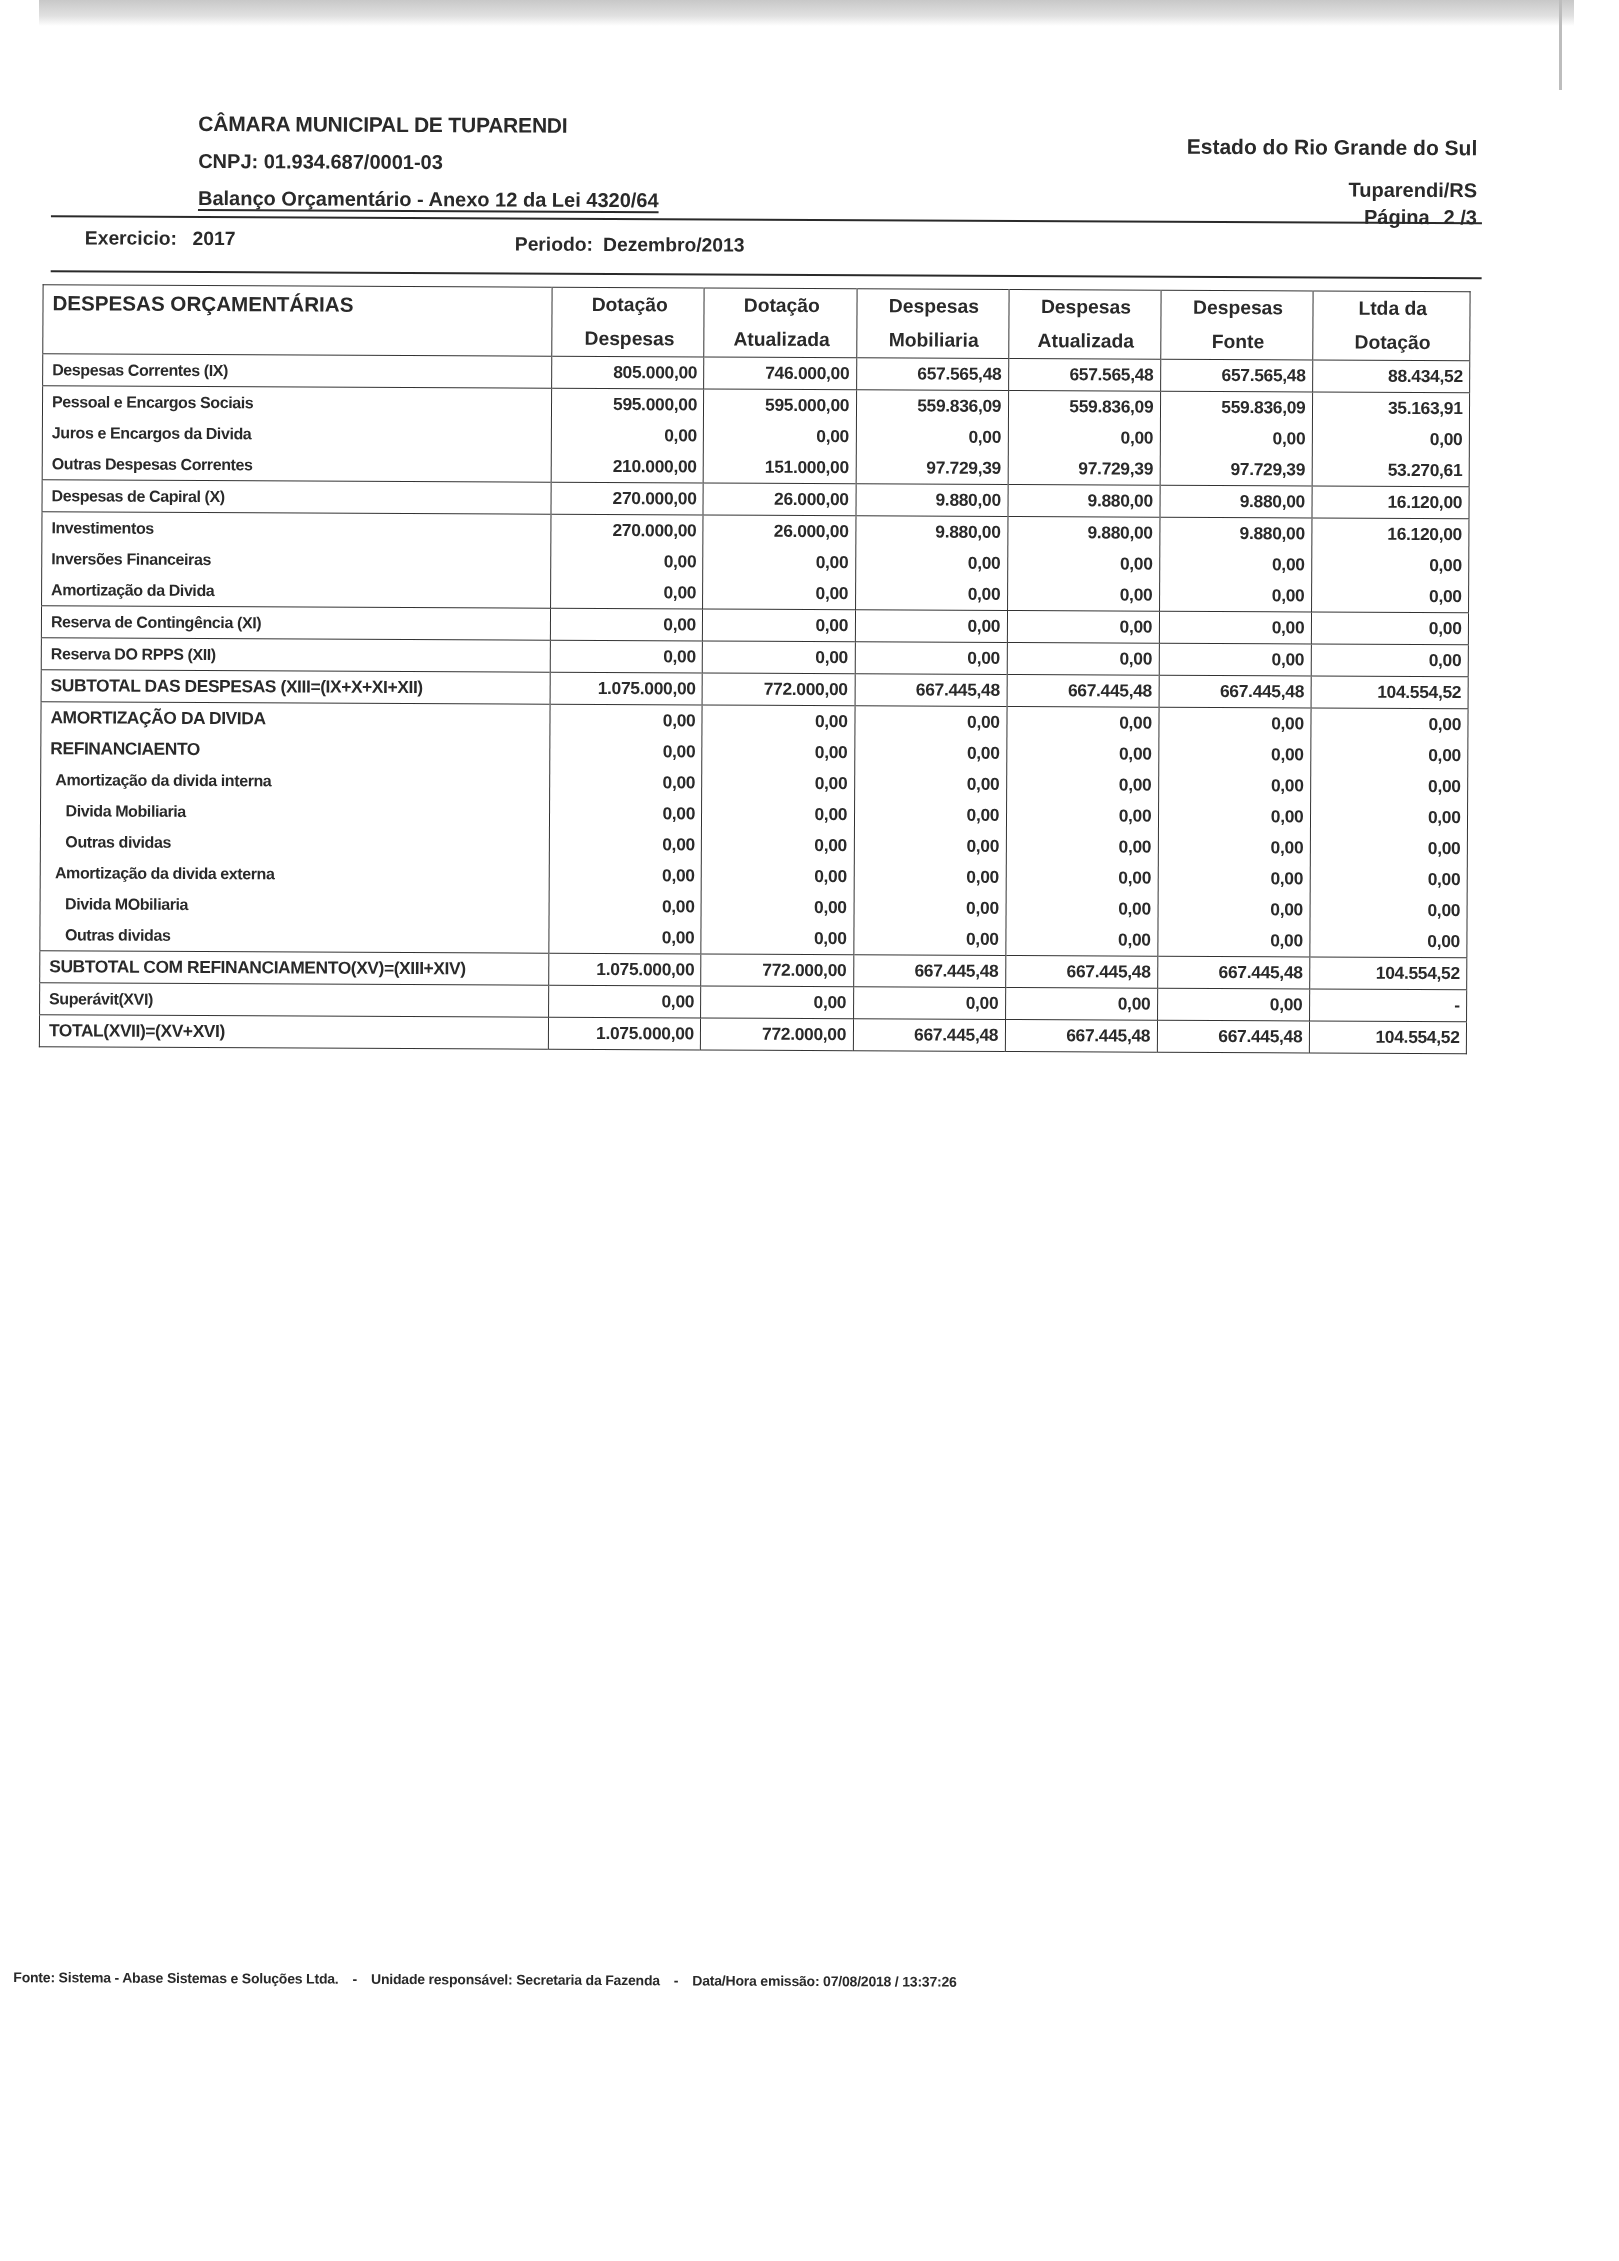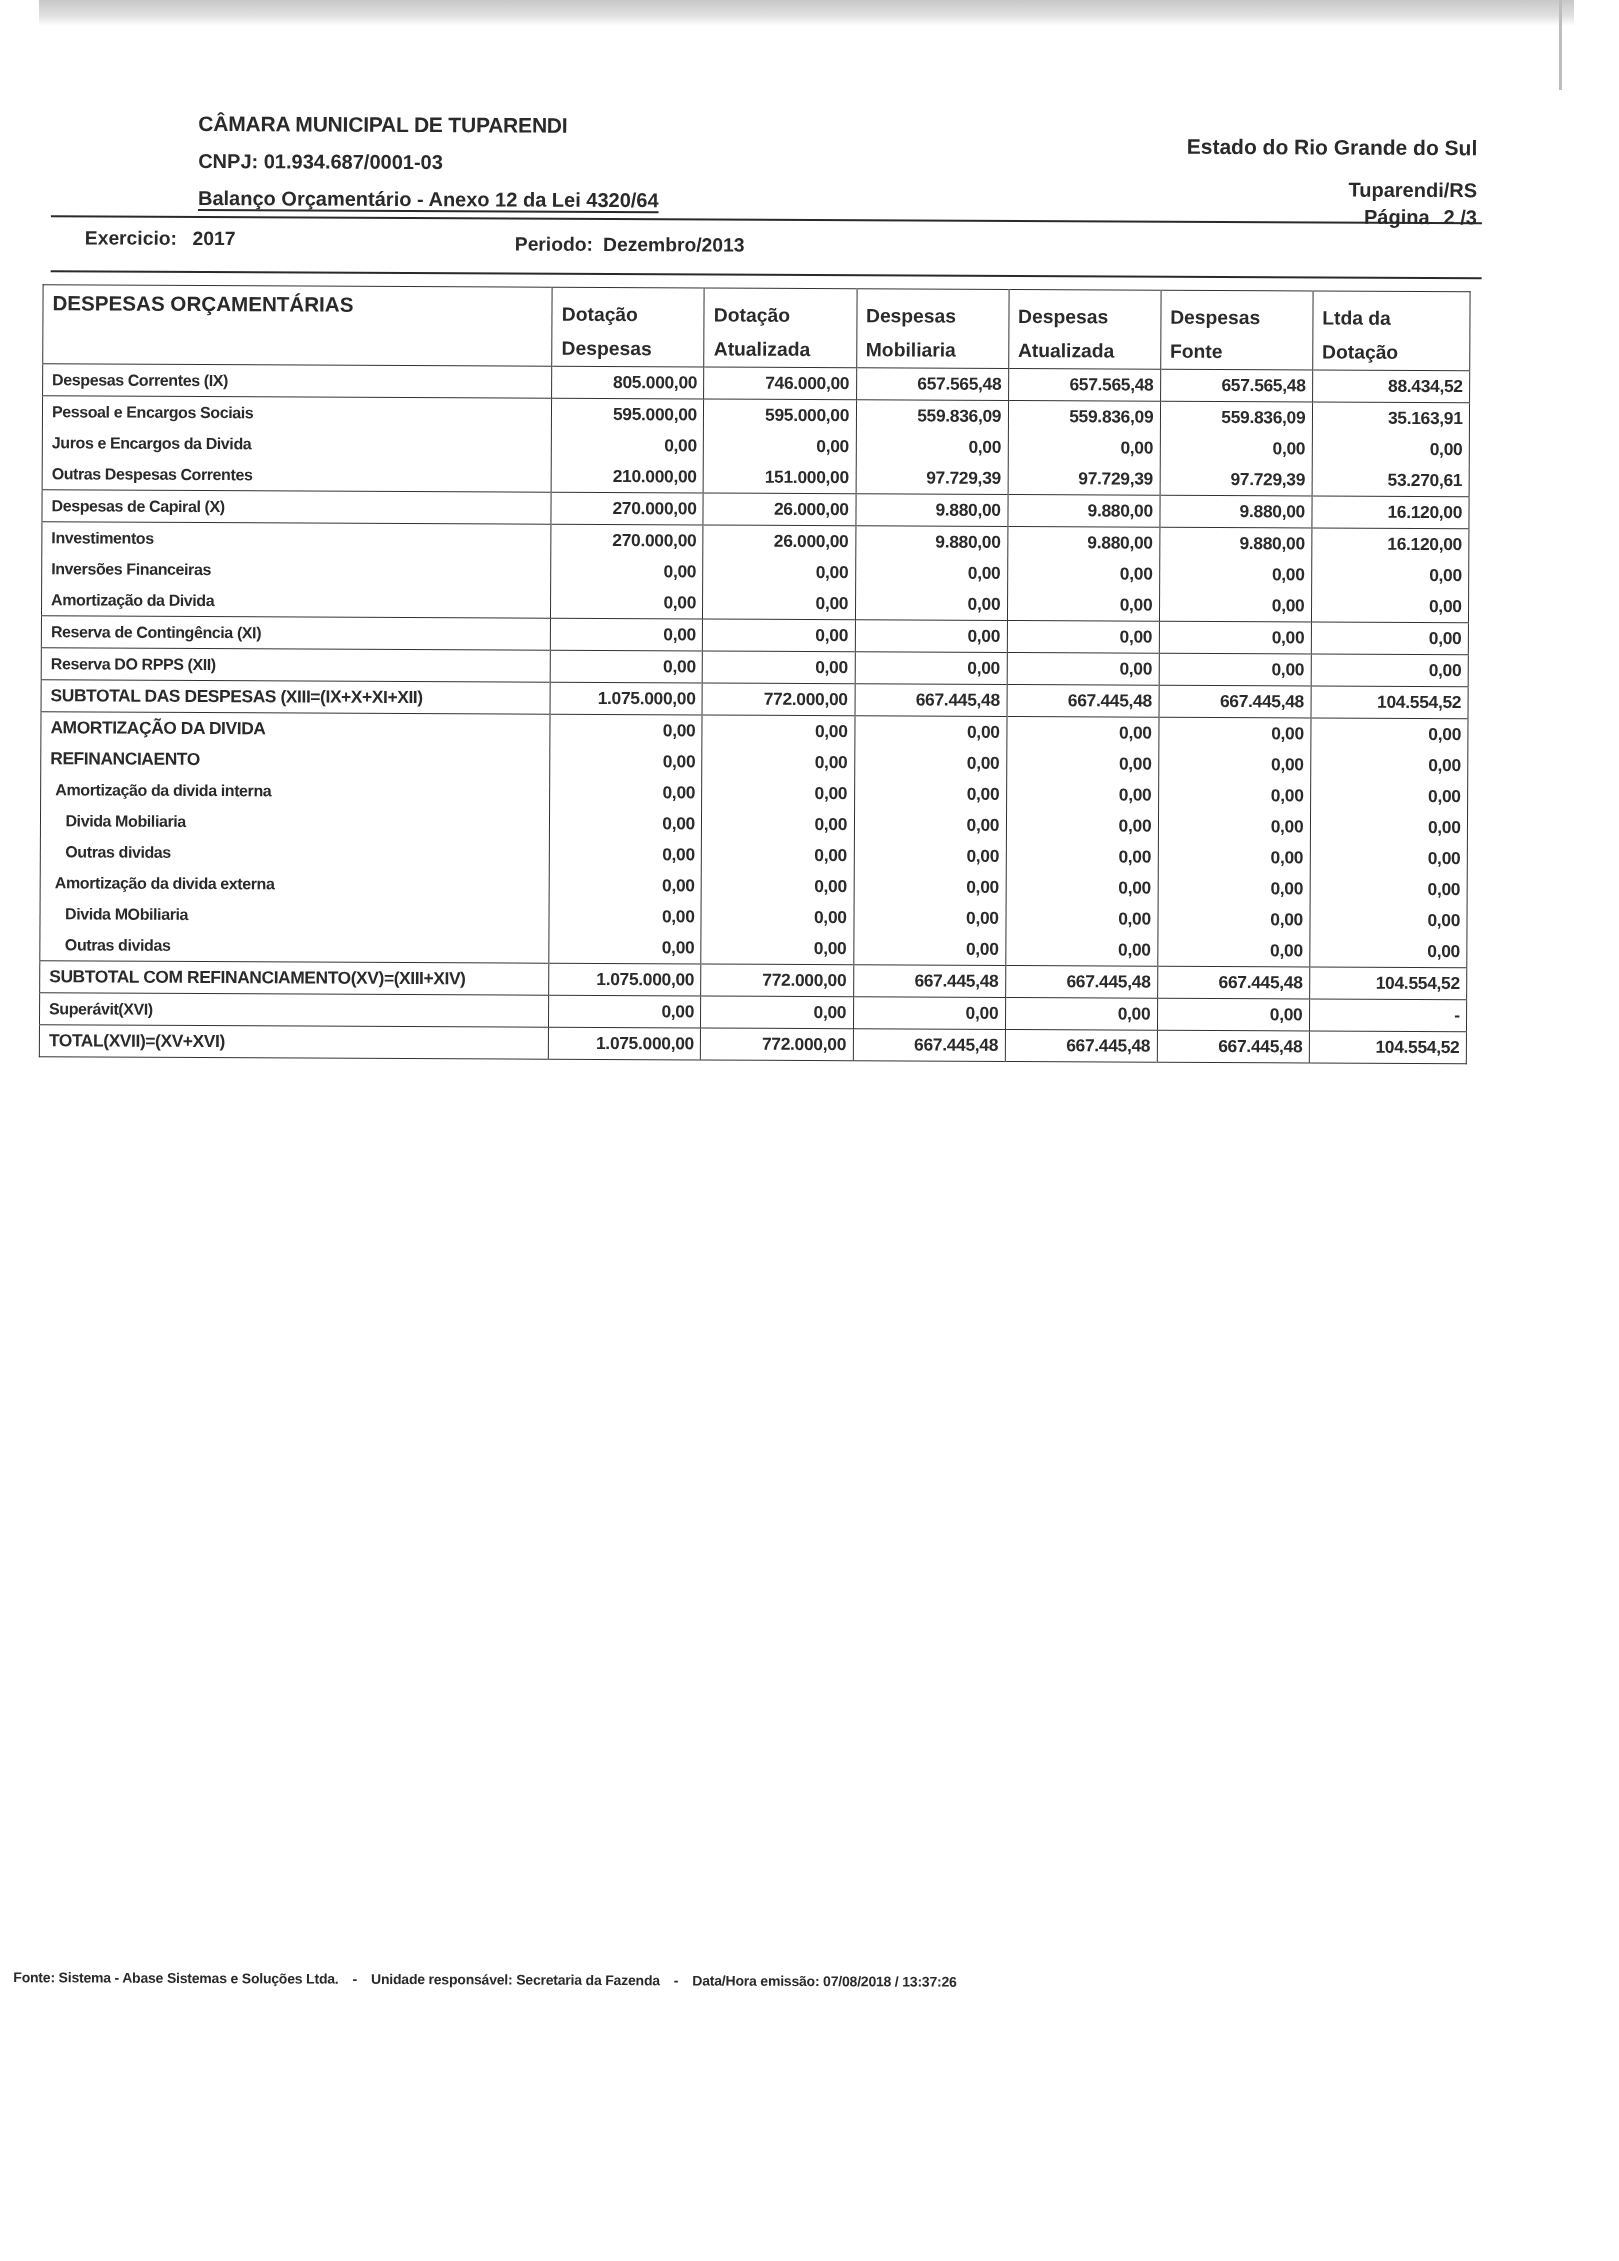--- a/index.html
+++ b/index.html
@@ -26,21 +26,21 @@
   .hdr-right .r3 span.num { margin-left: 14px; }
   .rule { position: absolute; height: 1.9px; background: #2a2a2a; }
   .meta { position: absolute; top: 227px; font-weight: bold; font-size: 19.3px; }
   .meta .k { margin-right: 15.5px; }
   .meta.period .k { margin-right: 10px; }
   table.bal {
     position: absolute; left: 44px; top: 284px; width: 1428px;
     border-collapse: collapse; font-weight: bold;
   }
   table.bal td, table.bal th { padding: 0 6.4px 0 9px; vertical-align: top; }
-  table.bal th { font-size: 19.3px; text-align: left; line-height: 34px; padding-top: 10px; }
+  table.bal th { font-size: 19.3px; text-align: center; line-height: 34px; padding-top: 0; }
   table.bal th.first { text-align: left; font-size: 20.6px; line-height: 26px; padding-top: 5.2px; }
   .col { border-left: 1.3px solid #333; }
   table.bal { border: 1.3px solid #333; }
   tr.grp { border-top: 1.9px solid #333; }
   td.lbl { font-size: 16px; line-height: 31px; letter-spacing: -0.4px; }
   td.num { font-size: 17.4px; text-align: right; line-height: 31px; letter-spacing: -0.3px; padding-top: 7.7px; }
   .ind1 { padding-left: 5.2px; }
   .ind2 { padding-left: 15.5px; }
   .line { display: block; }
   .footer { position: absolute; left: 23px; top: 1969px; font-weight: bold; font-size: 14px; letter-spacing: -0.2px; white-space: pre; }

